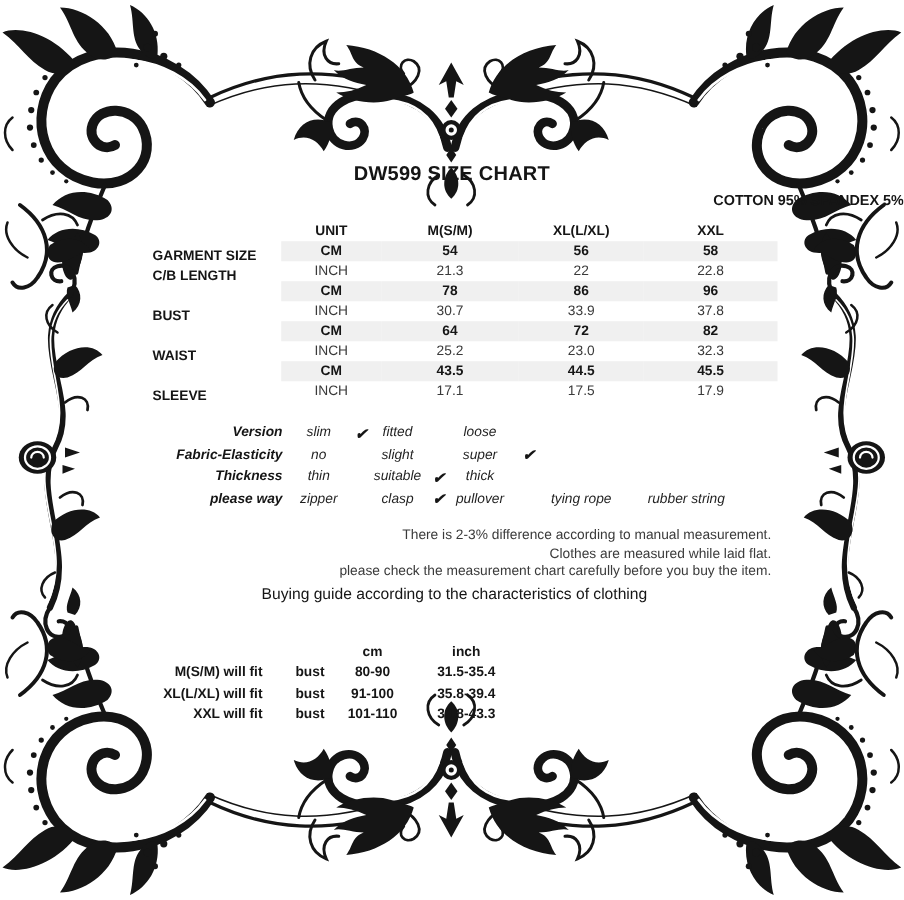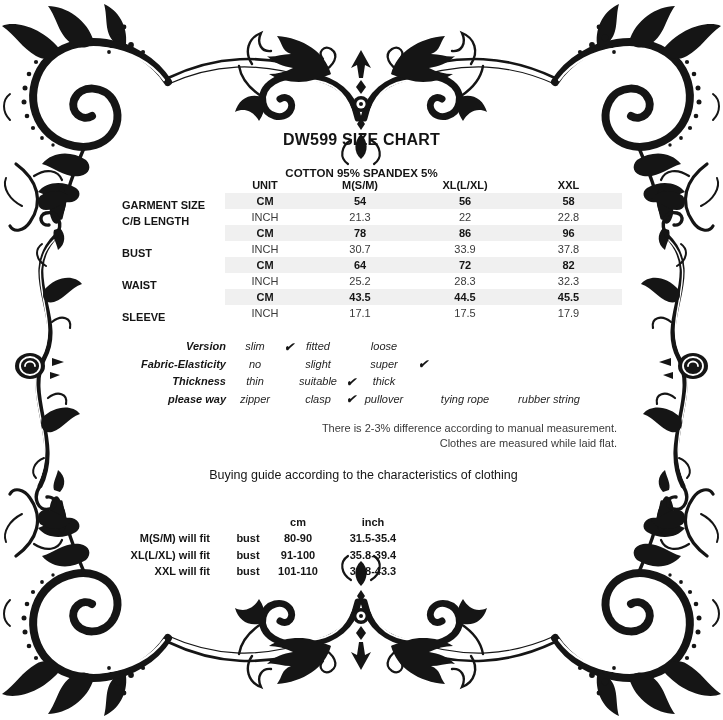--- a/index.html
+++ b/index.html
@@ -9,21 +9,21 @@
     font-family:"Liberation Sans",sans-serif;
     color:var(--text,#1f1f1f);
   }
   .border-svg{position:absolute;left:0;top:0;width:723px;height:720px;}
 
   .title{
     position:absolute;top:131px;left:0;width:723px;text-align:center;
     font-size:16px;font-weight:bold;color:var(--ink,#151515);letter-spacing:.2px;
   }
   .subtitle{
-    position:absolute;top:167px;left:0;width:723px;text-align:center;
+    position:absolute;top:155px;left:0;width:723px;text-align:right;
     font-size:11.5px;font-weight:bold;color:var(--ink,#151515);
   }
 
   .size-table{
     position:absolute;left:115px;top:177px;
     display:grid;grid-template-columns:110px 80px 110px 100px 107px;
     grid-auto-rows:16px;
   }
   .cell{
     display:flex;align-items:center;justify-content:center;
@@ -196,21 +196,21 @@
       <div class="cell inchrow">33.9</div>
       <div class="cell inchrow">37.8</div>
       <div class="cell left stripe bold">WAIST</div>
       <div class="cell stripe bold">CM</div>
       <div class="cell stripe bold">64</div>
       <div class="cell stripe bold">72</div>
       <div class="cell stripe bold">82</div>
       <div class="cell left inchrow"></div>
       <div class="cell inchrow">INCH</div>
       <div class="cell inchrow">25.2</div>
-      <div class="cell inchrow">28.3</div>
+      <div class="cell inchrow">23.0</div>
       <div class="cell inchrow">32.3</div>
       <div class="cell left stripe bold">SLEEVE</div>
       <div class="cell stripe bold">CM</div>
       <div class="cell stripe bold">43.5</div>
       <div class="cell stripe bold">44.5</div>
       <div class="cell stripe bold">45.5</div>
       <div class="cell left inchrow"></div>
       <div class="cell inchrow">INCH</div>
       <div class="cell inchrow">17.1</div>
       <div class="cell inchrow">17.5</div>
@@ -252,20 +252,21 @@
       <div class="cell chk">✔</div>
       <div class="cell opt">pullover</div>
       <div class="cell chk"></div>
       <div class="cell opt">tying rope</div>
       <div class="cell opt">rubber string</div>
     </div>
 
   <div class="notes">
       <div class="note">There is 2-3% difference according to manual measurement.</div>
       <div class="note">Clothes are measured while laid flat.</div>
+      <div class="note">please check the measurement chart carefully before you buy the item.</div>
     </div>
 
   <div class="guide-title">Buying guide according to the characteristics of clothing</div>
 
   <div class="fit-table">
       <div class="cell"></div>
       <div class="cell"></div>
       <div class="cell">cm</div>
       <div class="cell">inch</div>
       <div class="cell lbl">M(S/M) will fit</div>

